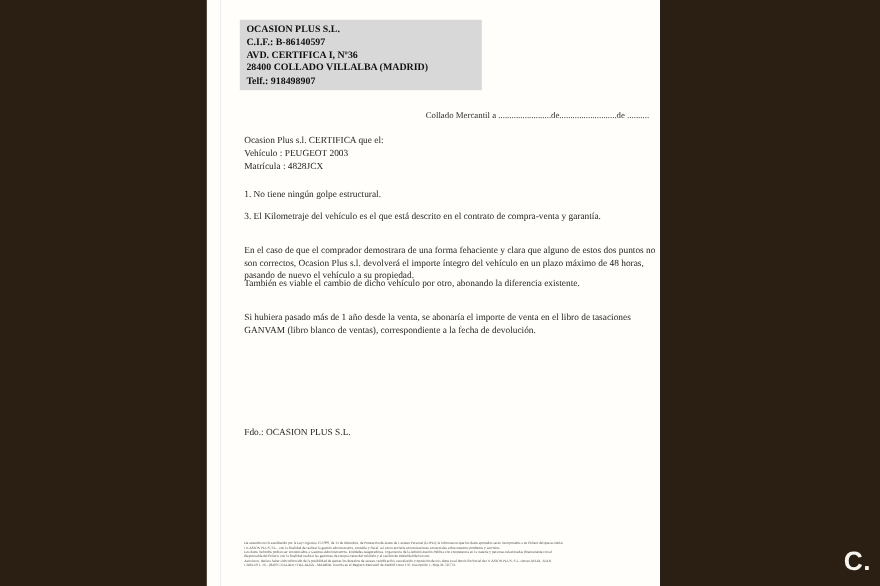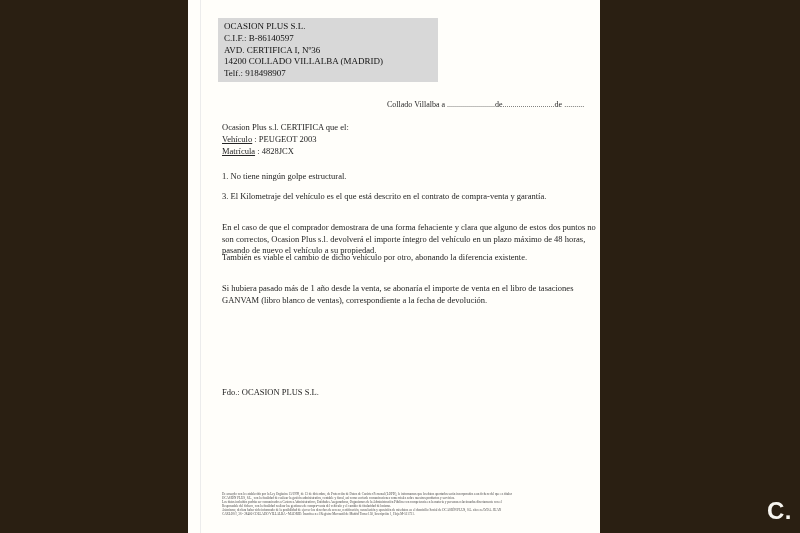--- a/index.html
+++ b/index.html
@@ -33,41 +33,41 @@
   }
   .header-block {
     position: absolute;
     left: 30px;
     top: 18px;
     width: 220px;
     height: 64px;
     background: #d8d8d8;
     box-sizing: border-box;
     padding: 3px 6px;
-    font-weight: normal;
+    font-weight: bold;
     font-size: 9px;
     line-height: 11.8px;
     color: #111;
   }
   .dateline {
     position: absolute;
     left: 199px;
     top: 100px;
     font-size: 8px;
     white-space: nowrap;
     color: #2b2b2b;
   }
   .certify {
     position: absolute;
     left: 34px;
     top: 121px;
     font-size: 8.5px;
     line-height: 12px;
   }
-  .certify .lbl { text-decoration: underline; }
+  .certify .lbl { }
   .point-1 { position: absolute; left: 34px; top: 171px; font-size: 8.5px; text-align: center; }
   .point-2 { position: absolute; left: 34px; top: 191px; font-size: 8.5px; }
   .para-1 {
     position: absolute; left: 34px; top: 222px; width: 375px;
     font-size: 8.5px; line-height: 11.5px; font-family: Liberation Serif, serif;
   }
   .para-2 { position: absolute; left: 34px; top: 252px; width: 375px; font-size: 8.5px; }
   .para-3 {
     position: absolute; left: 34px; top: 283px; width: 375px;
     font-size: 8.5px; line-height: 11.5px;
@@ -98,25 +98,25 @@
 </head>
 <body>
 
 <div class="page">
   <div class="page-edge-line"></div>
 
   <div class="header-block">
     <div>OCASION PLUS S.L.</div>
     <div>C.I.F.: B-86140597</div>
     <div>AVD. CERTIFICA I, Nº36</div>
-    <div>14200 COLLADO VILLALBA (MADRID)</div>
+    <div>28400 COLLADO VILLALBA (MADRID)</div>
     <div>Telf.: 918498907</div>
   </div>
 
-  <div class="dateline">Collado Villalba a ........................de..........................de ..........</div>
+  <div class="dateline">Collado Mercantil a ........................de..........................de ..........</div>
 
   <div class="certify">
     <div>Ocasion Plus s.l. CERTIFICA que el:</div>
     <div><span class="lbl">Vehículo</span><span> : PEUGEOT 2003</span></div>
     <div><span class="lbl">Matrícula</span><span> : 4828JCX</span></div>
   </div>
 
   <div class="point-1">1. No tiene ningún golpe estructural.</div>
   <div class="point-2">3. El Kilometraje del vehículo es el que está descrito en el contrato de compra-venta y garantía.</div>
 

